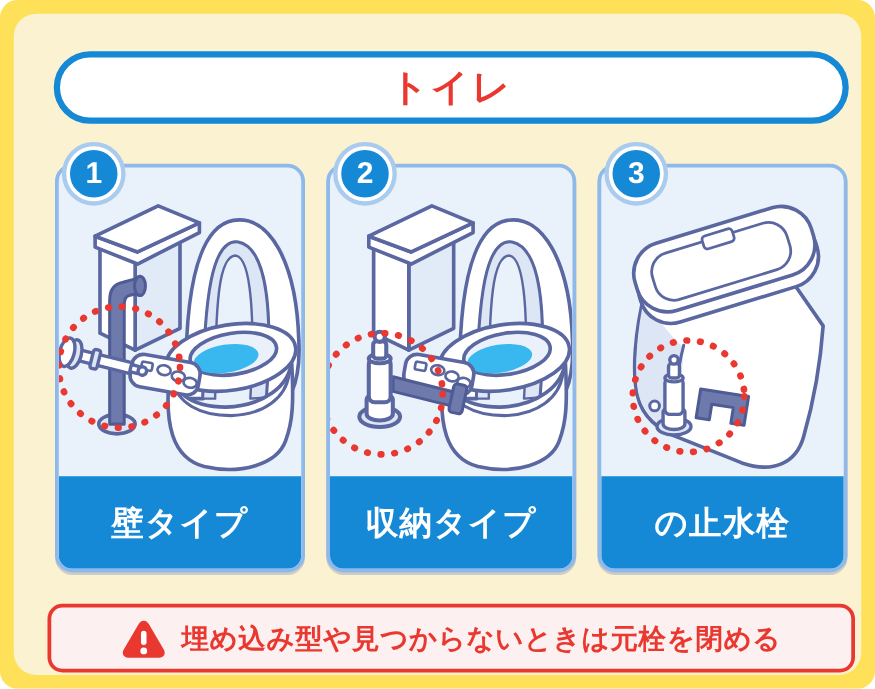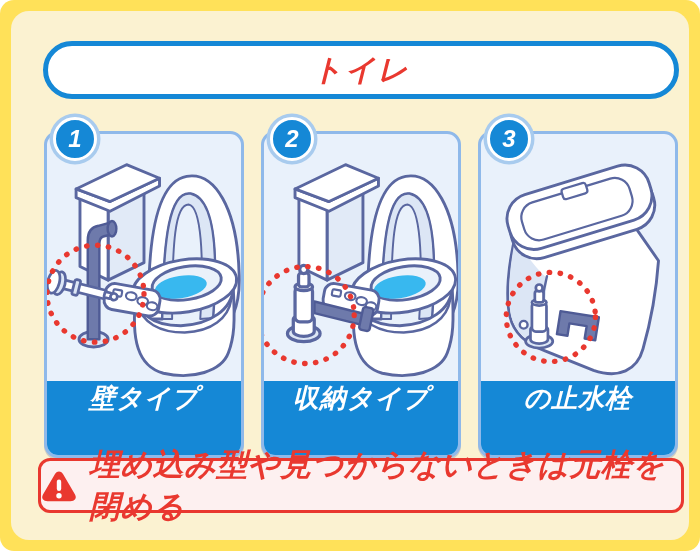--- a/index.html
+++ b/index.html
@@ -1,17 +1,17 @@
 <!DOCTYPE html>
 <html><head>
 <meta charset="utf-8">
 <style>
   html,body{margin:0;padding:0;background:#ffffff;}
   body{font-family:"Liberation Sans","DejaVu Sans",sans-serif;}
-  .frame{position:relative;width:700px;height:551px;background:#FFE159;border-radius:14px;overflow:hidden;font-style:italic;}
+  .frame{position:relative;width:700px;height:551px;background:#FFE159;border-radius:14px;overflow:hidden;}
   .inner{position:absolute;left:11px;top:11px;right:11px;bottom:11px;background:#FBF2D1;border-radius:18px;}
 
   
   .title-banner{position:absolute;left:32px;top:30px;width:636px;height:58px;box-sizing:border-box;
     background:#ffffff;border:5px solid #1588D6;border-radius:32px;
     display:flex;align-items:center;justify-content:center;
     font-size:30px;font-weight:bold;letter-spacing:2px;}
   .t-red{color:#E9382F;}
   .t-blue{color:#1789D8;}
 
@@ -19,28 +19,28 @@
   .panels{position:absolute;left:33px;top:120px;width:634px;height:327px;display:flex;gap:17px;}
   .panel{position:relative;flex:1;}
   .panel-body{height:100%;box-sizing:border-box;border:3px solid #8FB9EA;border-radius:14px;
     background:#E9F1FB;overflow:hidden;display:flex;flex-direction:column;
     box-shadow:0 2px 0 rgba(91,107,160,0.28);}
   .badge{position:absolute;top:-14px;left:9px;width:38px;height:38px;border-radius:50%;
     background:#1588D6;border:3px solid #ffffff;box-shadow:0 0 0 3.5px #A8CBEE;
     color:#ffffff;font-size:24px;font-weight:bold;display:flex;align-items:center;justify-content:center;z-index:2;}
   .art{flex:1;display:flex;align-items:flex-end;justify-content:center;}
   .art svg{width:100%;height:100%;}
-  .panel-footer{height:74px;background:#1588D6;display:flex;align-items:flex-start;justify-content:center;
+  .panel-footer{height:74px;background:#1588D6;display:flex;align-items:center;justify-content:center;
     color:#ffffff;font-size:26px;font-weight:bold;letter-spacing:1px;}
 
   
-  .warning{position:absolute;left:27px;top:447px;width:646px;height:55px;box-sizing:border-box;
+  .warning{position:absolute;left:27px;top:472px;width:646px;height:55px;box-sizing:border-box;
     background:#FDF0F0;border:3px solid #E9382F;border-radius:12px;
     display:flex;align-items:center;justify-content:center;gap:12px;
-    color:#E9382F;font-size:31px;font-weight:bold;letter-spacing:0.5px;}
+    color:#E9382F;font-size:22px;font-weight:bold;letter-spacing:0.5px;}
   .warning svg{flex:0 0 auto;}
 
   .defs-hidden{position:absolute;width:0;height:0;overflow:hidden;}
 </style>
 </head>
 <body>
 
 <svg class="defs-hidden" aria-hidden="true">
   <defs>
     <g id="toilet-tank" stroke="#5A67A0" stroke-width="3" stroke-linejoin="round" stroke-linecap="round" fill="#ffffff">

